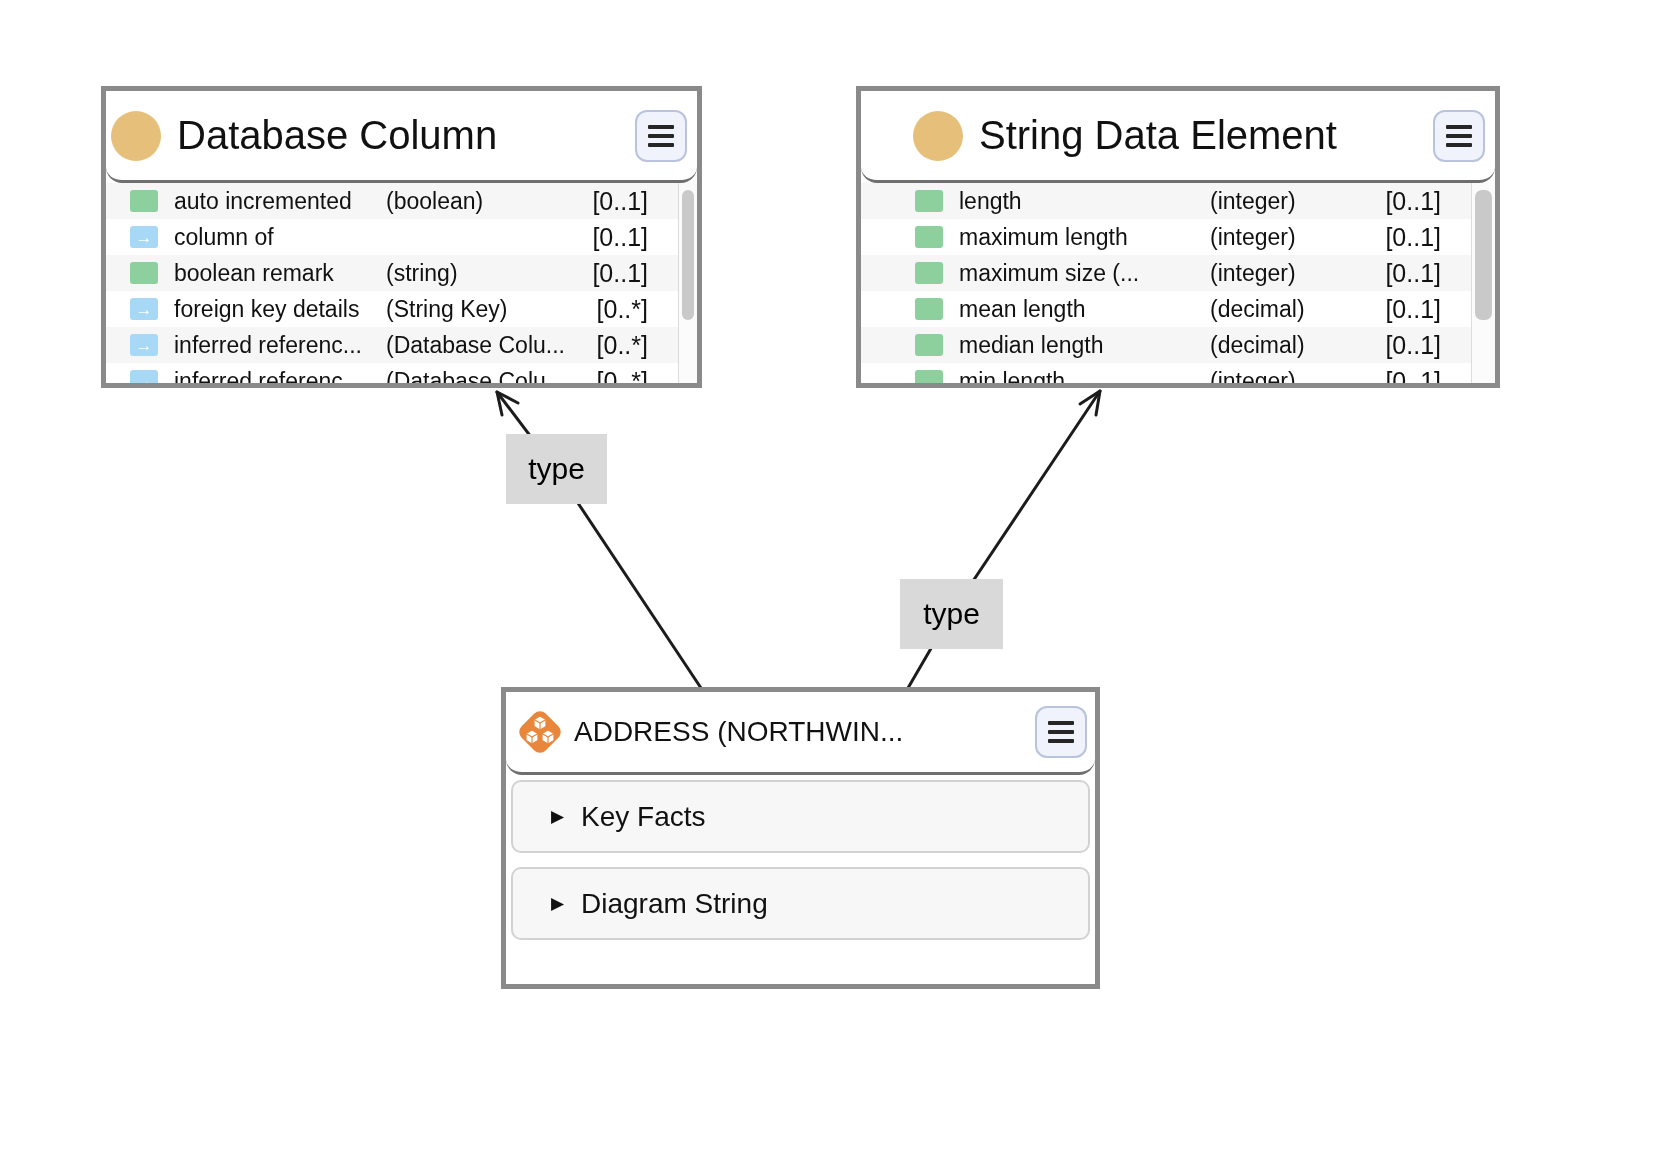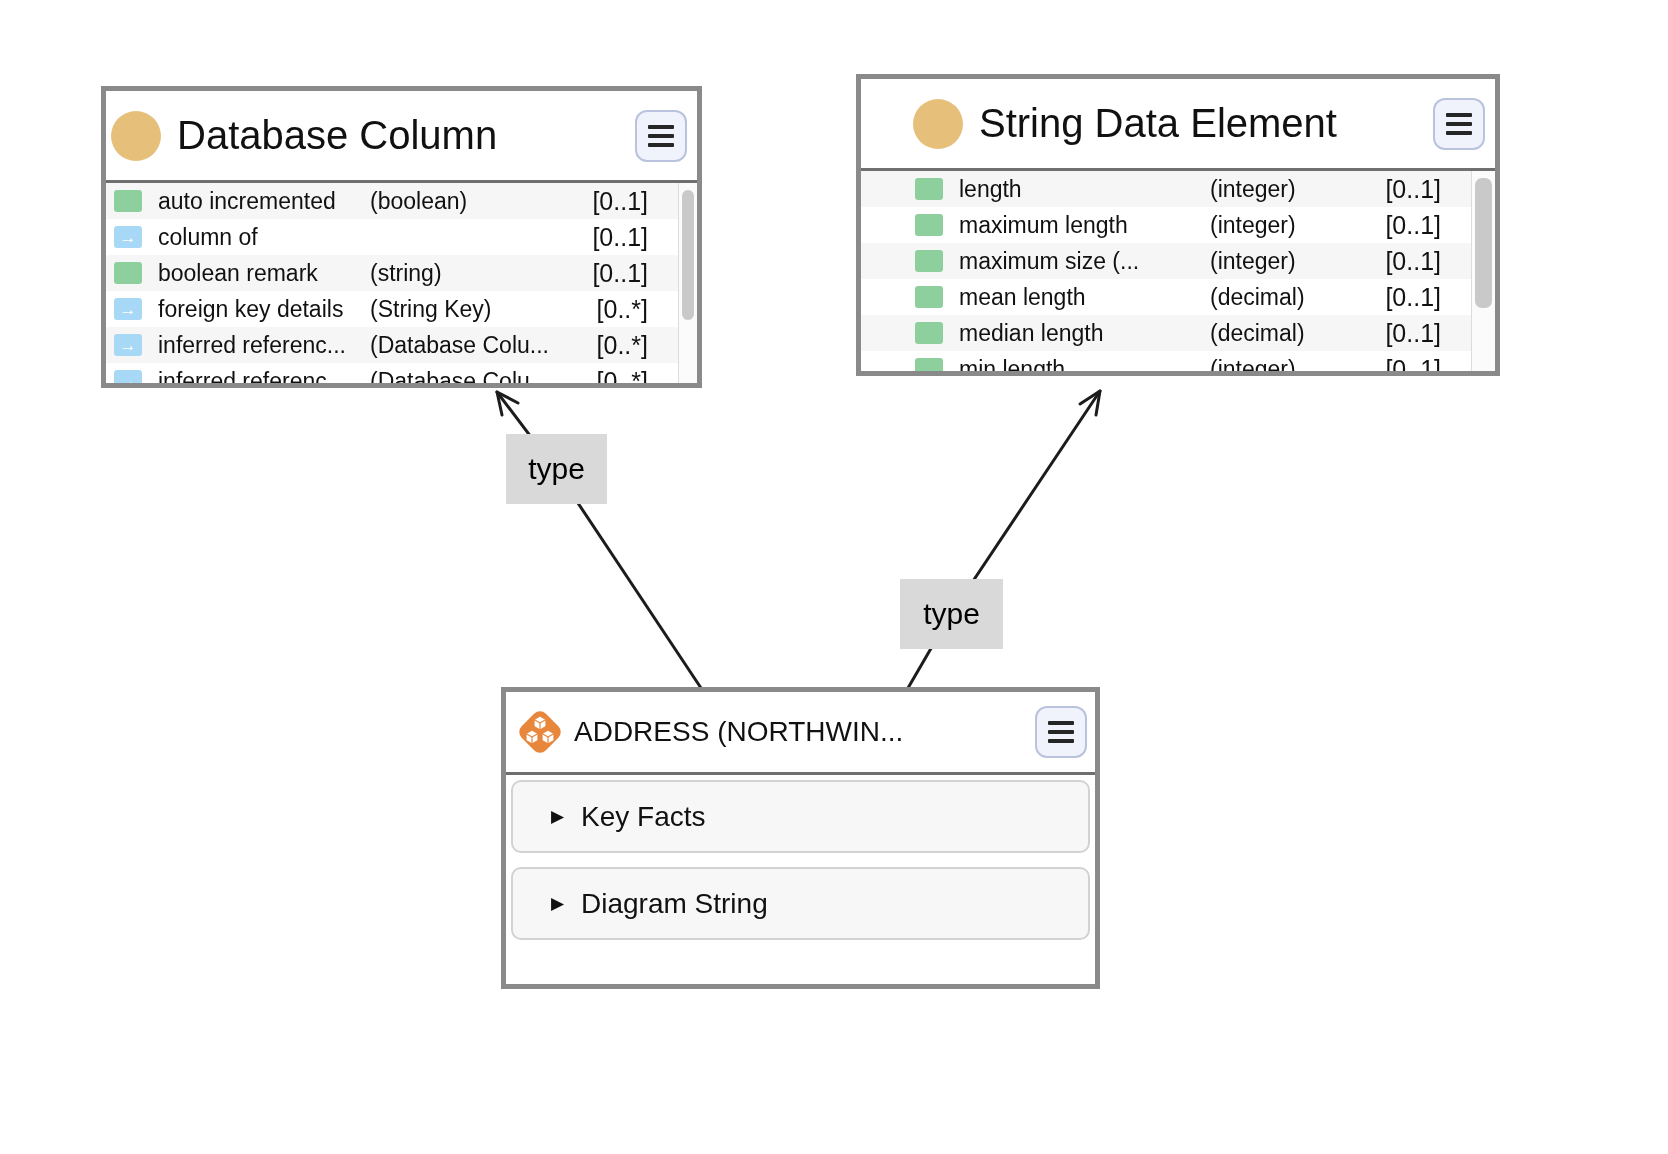--- a/index.html
+++ b/index.html
@@ -13,21 +13,21 @@
   .edge-label {
     position:absolute; background:#d9d9d9; display:flex; align-items:center; justify-content:center;
     font-size:30px; color:#000000;
   }
 
   .node {
     position:absolute; background:#ffffff; border:5px solid #8a8a8a; box-sizing:border-box;
   }
   .hdr {
     height:89px; display:flex; align-items:center; border-bottom:3px solid #6f6f6f;
-    background:#ffffff; padding-left:5px; box-sizing:content-box;
+    background:#ffffff; padding-left:5px; box-sizing:content-box;border-radius:16px;
   }
   .hdr.indent { padding-left:52px; }
   .hdr.hdr-b { height:80px; padding-left:8px; }
   .circle-ic {
     width:50px; height:50px; border-radius:50%; background:#e6c07b; flex:0 0 auto;
   }
   .ttl {
     margin-left:16px; font-size:40px; white-space:nowrap; overflow:hidden; flex:1 1 auto;
   }
   .hdr-b .ttl { font-size:28px; margin-left:8px; }
@@ -36,21 +36,21 @@
     background:#f0f3fb; border:2px solid #bac3de; display:flex; flex-direction:column;
     align-items:center; justify-content:center; gap:5px; cursor:pointer; padding:0; box-sizing:border-box;
   }
   .hdr-b .menu { margin-right:8px; }
   .menu i { display:block; width:26px; height:4px; background:#262626; border-radius:1px; }
 
   .body { display:flex; height:200px; overflow:hidden; }
   .rows { flex:1 1 auto; overflow:hidden; }
   .row {
     height:36px; display:flex; align-items:center; font-size:23px;
-    padding:0 30px 0 8px; white-space:nowrap;
+    padding:0 30px 0 24px; white-space:nowrap;
   }
   .node-right .row { padding-left:54px; }
   .row.alt { background:#f6f6f6; }
   .chip {
     width:28px; height:22px; border-radius:3px; flex:0 0 auto; margin-right:16px;
     display:flex; align-items:center; justify-content:center;
   }
   .chip.attr { background:#8ecf9e; }
   .chip.rel { background:#a7d9f6; color:#ffffff; font-size:17px; font-weight:bold; line-height:1; }
   .nm { flex:0 0 auto; width:212px; overflow:hidden; }
@@ -143,21 +143,21 @@
           <span class="tp">(Database Colu...</span>
           <span class="cd">[0..*]</span>
         </div>
       </div>
       <div class="track">
         <div class="thumb"></div>
       </div>
     </div>
   </div>
 
-  <div class="node node-right" style="left:856px; top:74px; width:644px; height:302px;">
+  <div class="node node-right" style="left:856px; top:86px; width:644px; height:302px;">
     <div class="hdr indent">
       <span class="circle-ic"></span>
       <span class="ttl">String Data Element</span>
       <button class="menu">
           <i></i>
           <i></i>
           <i></i>
         </button>
     </div>
     <div class="body">

